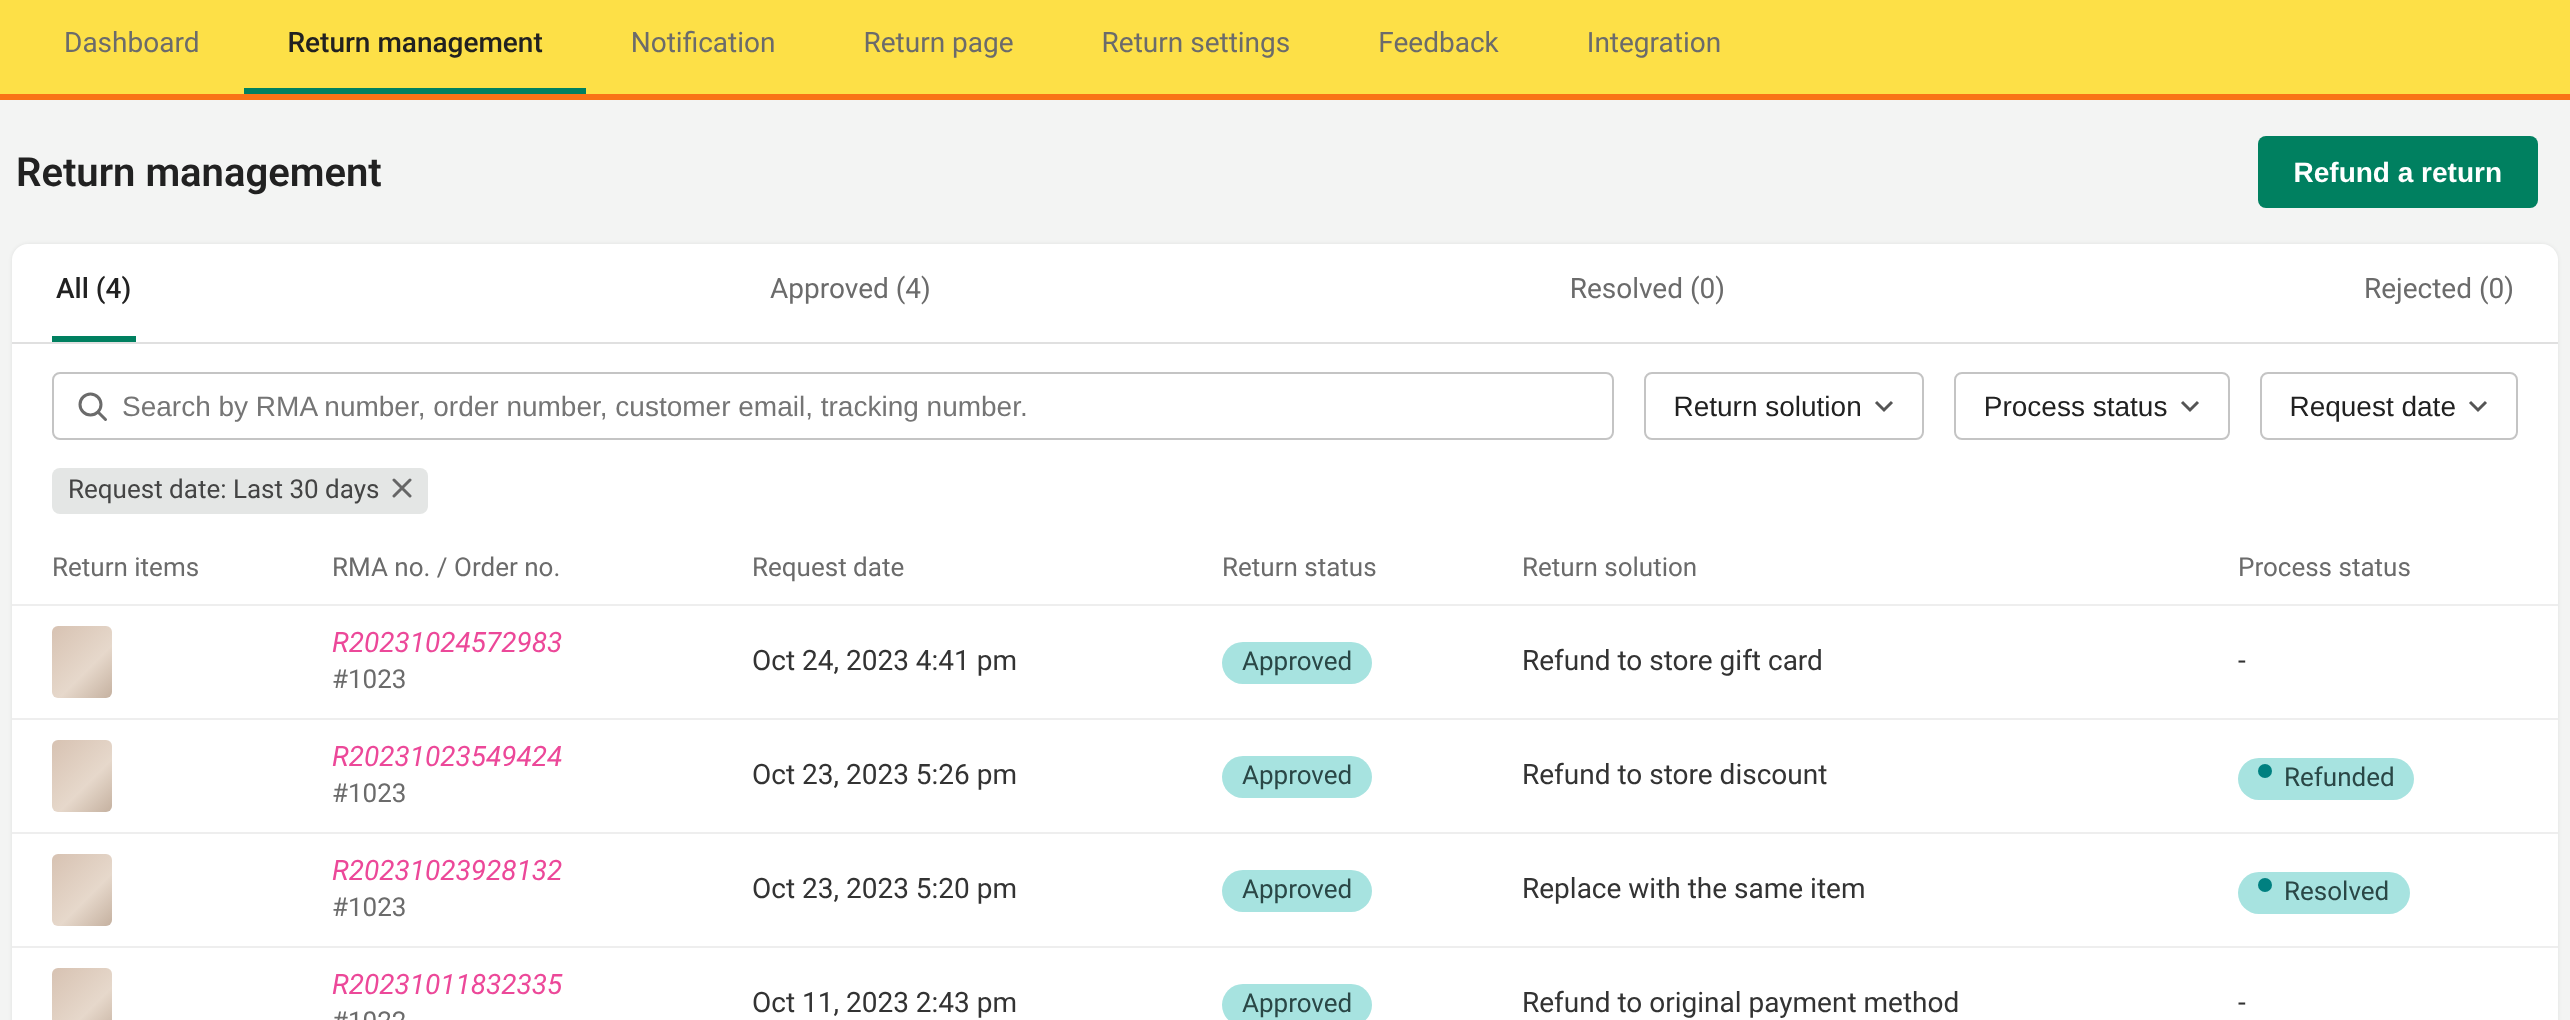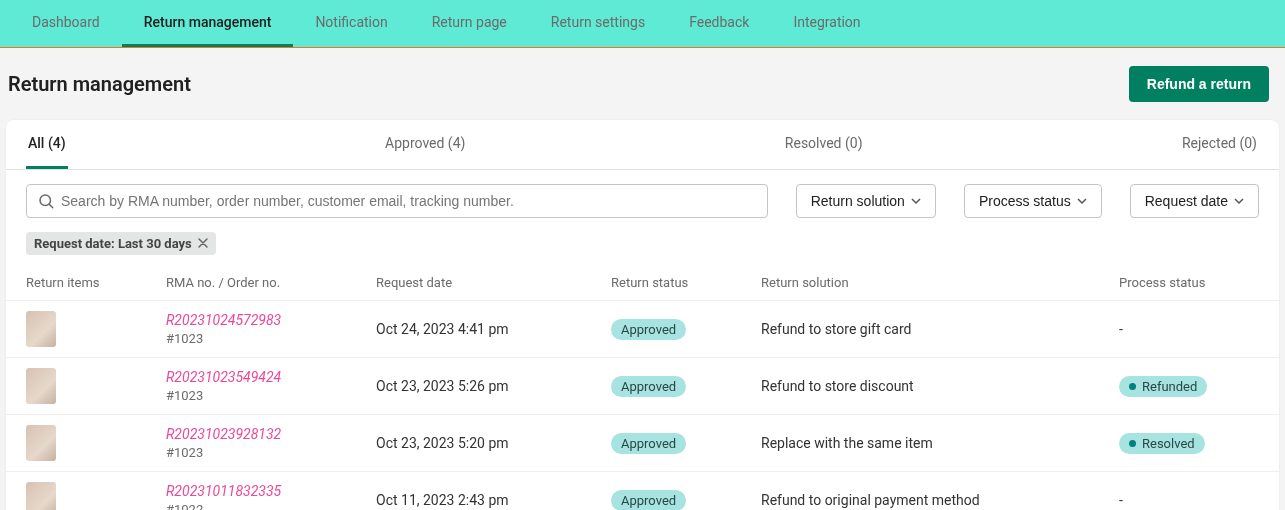--- a/index.html
+++ b/index.html
@@ -4,22 +4,22 @@
   <style>
     * { box-sizing: border-box; margin: 0; padding: 0; }
     body {
       font-family: -apple-system, BlinkMacSystemFont, "Segoe UI", Roboto, Helvetica, Arial, sans-serif;
       background: #f3f4f3;
       color: #212121;
       font-size: 14px;
     }
     .top-nav {
       display: flex;
-      border-bottom: 1px solid #f97316;
-      background: #5eead4;
+      border-bottom: 3px solid #f97316;
+      background: #fde047;
       padding: 0 10px;
     }
     .top-nav-item {
       padding: 14px 22px;
       color: #6b6b6b;
       cursor: pointer;
       font-size: 14px;
       border-bottom: 3px solid transparent;
     }
     .top-nav-item.active {
@@ -71,21 +71,21 @@
       border-bottom: 3px solid transparent;
     }
     .sub-tab.active {
       color: #212121;
       border-bottom: 3px solid #008060;
       font-weight: 500;
     }
     .controls {
       display: flex;
       padding: 14px 20px 10px 20px;
-      gap: 28px;
+      gap: 15px;
     }
     .search-wrap {
       flex: 1;
       display: flex;
       align-items: center;
       border: 1px solid #c4c4c4;
       border-radius: 4px;
       padding: 6px 10px;
     }
     .search-wrap svg { flex: 0 0 auto; }
@@ -104,21 +104,20 @@
       border: 1px solid #c4c4c4;
       border-radius: 4px;
       padding: 7px 14px;
       background: #fff;
       cursor: pointer;
       font-size: 14px;
       color: #212121;
     }
     .chips {
       padding: 4px 20px 10px 20px;
-      font-weight: bold;
     }
     .chip {
       display: inline-flex;
       align-items: center;
       gap: 6px;
       background: #e4e6e5;
       border-radius: 4px;
       padding: 4px 8px;
       font-size: 13px;
       color: #444;
@@ -158,21 +157,20 @@
     .badge {
       display: inline-block;
       background: #a7e3e0;
       color: #2a4746;
       padding: 3px 10px;
       border-radius: 12px;
       font-size: 13px;
     }
     .proc-badge {
       display: inline-flex;
-      align-items: center;
       gap: 6px;
       background: #a7e3e0;
       color: #2a4746;
       padding: 3px 10px;
       border-radius: 12px;
       font-size: 13px;
     }
     .dot {
       width: 7px; height: 7px; border-radius: 50%;
       background: #008080;

